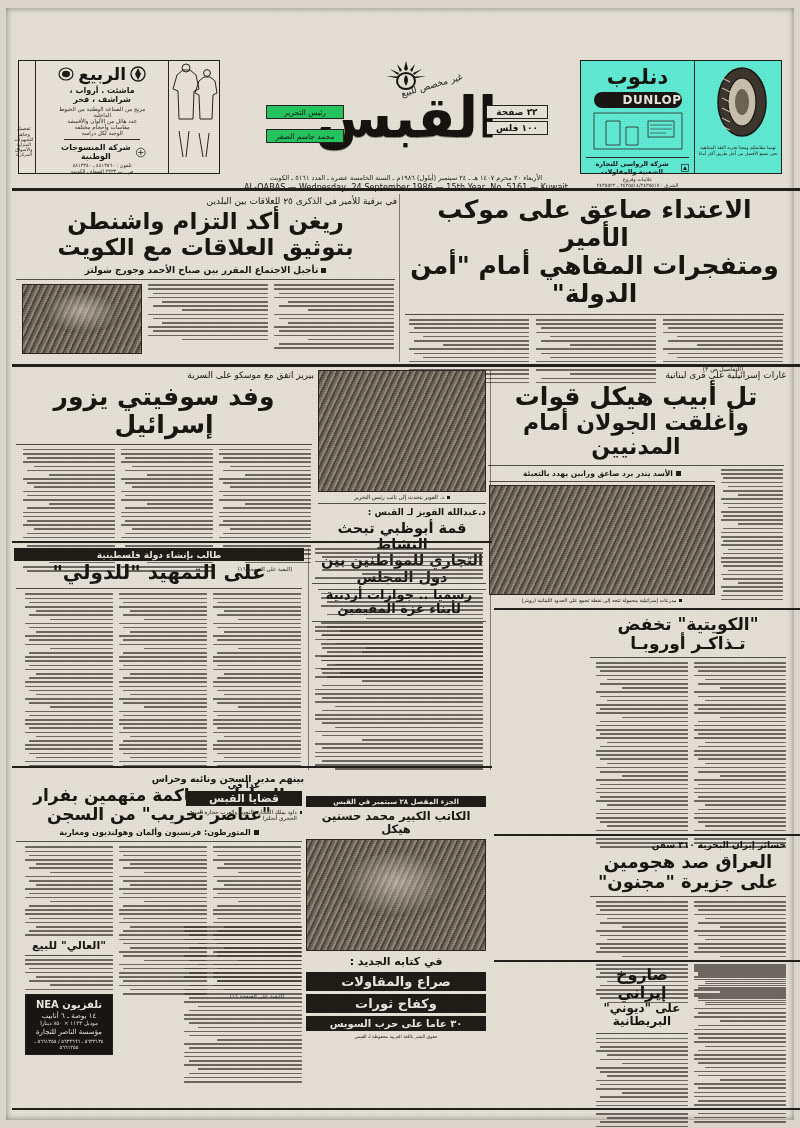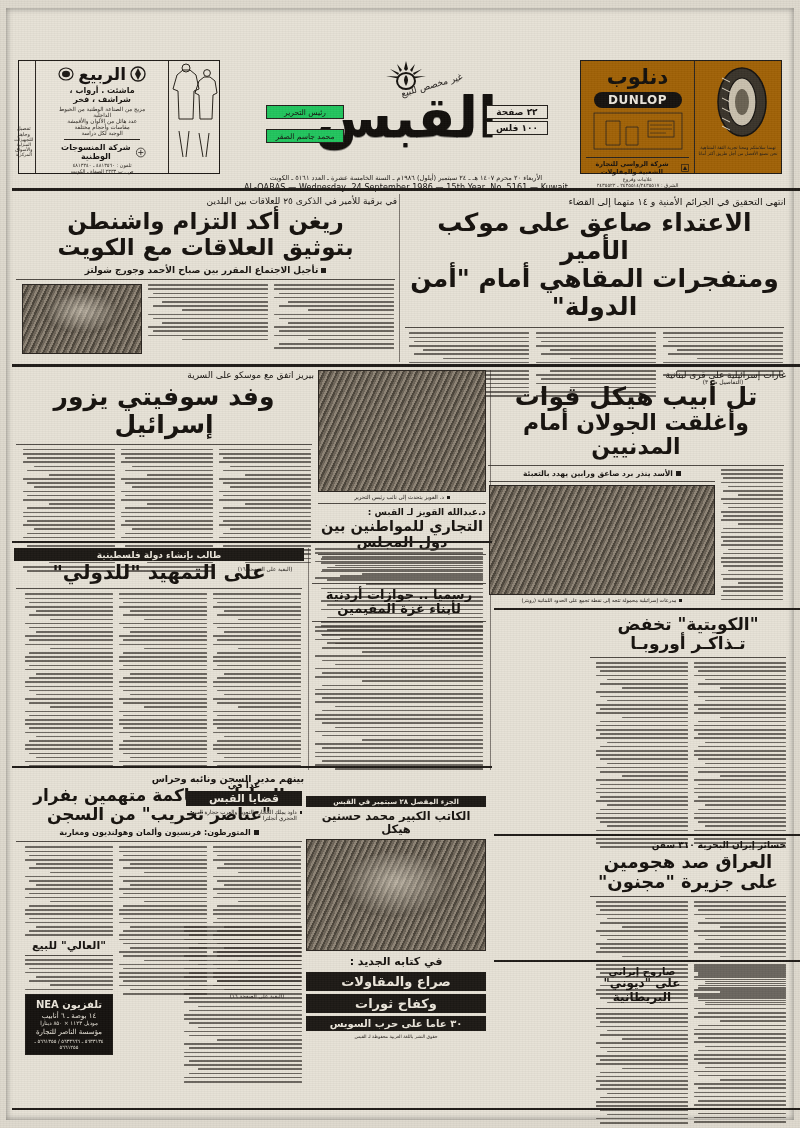--- a/index.html
+++ b/index.html
@@ -41,21 +41,21 @@
   .crownsvg{display:block;margin:0 auto 1px;}
   .pricebox{position:absolute;right:246px;top:45px;width:62px;}
   .pricebox div{border:1.2px solid #24201b;background:#e8e3d8;font-size:9px;text-align:center;
                 padding:1px 0;margin-bottom:2px;color:#161210;font-weight:bold;}
   .edbox{position:absolute;left:248px;top:45px;width:78px;}
   .edbox div{border:1.2px solid #24201b;background:#22c55e;font-size:7.5px;text-align:center;
              padding:1.5px 0;margin-bottom:10px;color:#161210;}
   .notforsale{position:absolute;right:330px;top:20px;font-size:9px;color:#1a1613;transform:rotate(-16deg);}
 
   .ad-left{position:absolute;left:12px;top:52px;width:200px;height:112px;border:1.6px solid #1f1b17;background:#e9e4d9;}
-  .ad-right{position:absolute;right:12px;top:52px;width:200px;height:112px;border:1.6px solid #1f1b17;background:#a16207;}
+  .ad-right{position:absolute;right:12px;top:52px;width:200px;height:112px;border:1.6px solid #1f1b17;background:#5eead4;}
 
   .dateline{position:absolute;left:12px;top:166px;width:776px;text-align:center;}
   .dateline .ar-date{font-size:6.6px;color:#1d1915;}
   .dateline .en-date{font-size:8px;color:#14110e;letter-spacing:.1px;margin-top:1px;}
 
   .hbar{position:absolute;left:6px;width:788px;height:3px;background:#201c18;}
 
   
   .col{position:absolute;}
   .colrule{position:absolute;width:1px;background:#2a2520;opacity:.55;}
@@ -169,21 +169,21 @@
           <g stroke="#ded6c4" stroke-width="1">
             <path d="M16 14 l8 4 M16 24 l8 4 M16 34 l8 4 M16 44 l8 4 M16 54 l8 4 M16 62 l8 4"></path>
           </g>
         </svg>
         <div class="ar tiny" style="font-size:4.5px;margin-top:1px;">تهمنا سلامتكم ومعنا تجربة الثقة المتناهية</div>
         <div class="ar tiny" style="font-size:4.5px;">نحن نصنع الأفضل من أجل طريق أكثر أمانا</div>
       </div>
       <div style="flex:1;padding:4px 5px;text-align:center;">
         <div class="ar" style="font-size:21px;font-weight:bold;color:#14110d;letter-spacing:-1px;">دنلوب</div>
         <div style="margin:3px auto 0;width:88px;background:#15120f;color:#ece7dc;border-radius:11px;
-                    font-size:12px;font-weight:bold;padding:1px 0;letter-spacing:.5px;">DUNLOP</div>
+                    font-size:12px;font-weight:bold;padding:1px 0;letter-spacing:.5px;text-align:right;">DUNLOP</div>
         <svg width="92" height="40" viewBox="0 0 92 40" style="margin-top:3px;">
           <rect x="2" y="2" width="88" height="36" fill="none" stroke="#2a2520" stroke-width=".8"></rect>
           <path d="M14 34 l0-24 14 0 0 24z M34 34 l0-18 12 0 0 18z" fill="none" stroke="#2a2520" stroke-width=".8"></path>
           <rect x="56" y="10" width="26" height="16" fill="none" stroke="#2a2520" stroke-width=".8"></rect>
           <path d="M58 14 h22 M58 18 h22 M58 22 h16" stroke="#2a2520" stroke-width=".6"></path>
         </svg>
         <div style="height:1px;background:#2a2520;margin:2px 0;"></div>
         <div style="display:flex;align-items:center;justify-content:center;gap:3px;">
           <svg width="12" height="12" viewBox="0 0 12 12">
             <rect x="1" y="1" width="10" height="10" fill="none" stroke="#1d1915"></rect>
@@ -248,21 +248,20 @@
             <i></i>
             <i></i>
       </div>
       <div class="photo face" style="width:118px;height:68px;"></div>
     </div>
   </div>
 
   <div class="colrule" style="left:393px;top:186px;height:168px;"></div>
 
   <div class="col" style="right:8px;top:186px;width:383px;height:168px;">
-    <div class="ar kicker" style="font-size:9.5px;padding-top:2px;">انتهى التحقيق في الجرائم الأمنية و ١٤ متهما إلى القضاء</div>
     <div class="ar hl" style="font-size:25px;margin-top:2px;">الاعتداء صاعق على موكب الأمير</div>
     <div class="ar hl" style="font-size:25px;">ومتفجرات المقاهي أمام "أمن الدولة"</div>
     <div class="rule" style="margin:6px 2px 4px;"></div>
     <div style="display:flex;gap:7px;padding:0 3px;">
       <div class="body-lines" style="width:120px;">
         <i></i>
             <i></i>
             <i></i>
             <i></i>
             <i></i>
@@ -419,20 +418,21 @@
   </div>
 
   <div class="col" style="left:312px;top:362px;width:168px;">
     <div class="photo" style="height:120px;"></div>
     <div class="bulletline ar" style="margin-top:2px;font-size:5.5px;font-weight:normal;">
       <span class="sq" style="width:3px;height:3px;"></span>
       <span>د. القويز يتحدث إلى نائب رئيس التحرير</span>
     </div>
     <div class="rule" style="margin:3px 0;"></div>
     <div class="ar kicker" style="font-size:9px;font-weight:bold;">د.عبدالله القويز لـ القبس :</div>
+    <div class="ar hl" style="font-size:14.5px;margin-top:2px;">قمة أبوظبي تبحث النشاط</div>
     <div class="ar hl" style="font-size:14.5px;">التجاري للمواطنين بين دول المجلس</div>
     <div class="rule" style="margin:4px 0 3px;"></div>
     <div class="body-lines" style="padding:0 3px;">
       <i></i>
           <i></i>
           <i></i>
           <i></i>
           <i></i>
           <i></i>
           <i></i>
@@ -1071,21 +1071,21 @@
             <i></i>
             <i></i>
             <i></i>
             <i></i>
             <i></i>
             <i></i>
             <i></i>
             <i></i>
       </div>
       <div style="width:92px;">
-        <div class="ar hl" style="font-size:10px;">صاروخ إيراني</div>
+        <div class="ar hl" style="font-size:16px;">صاروخ إيراني</div>
         <div class="ar hl" style="font-size:12px;">على "ديوني" البريطانية</div>
         <div class="rule" style="margin:4px 0;"></div>
         <div class="body-lines">
           <i></i>
               <i></i>
               <i></i>
               <i></i>
               <i></i>
               <i></i>
               <i></i>

